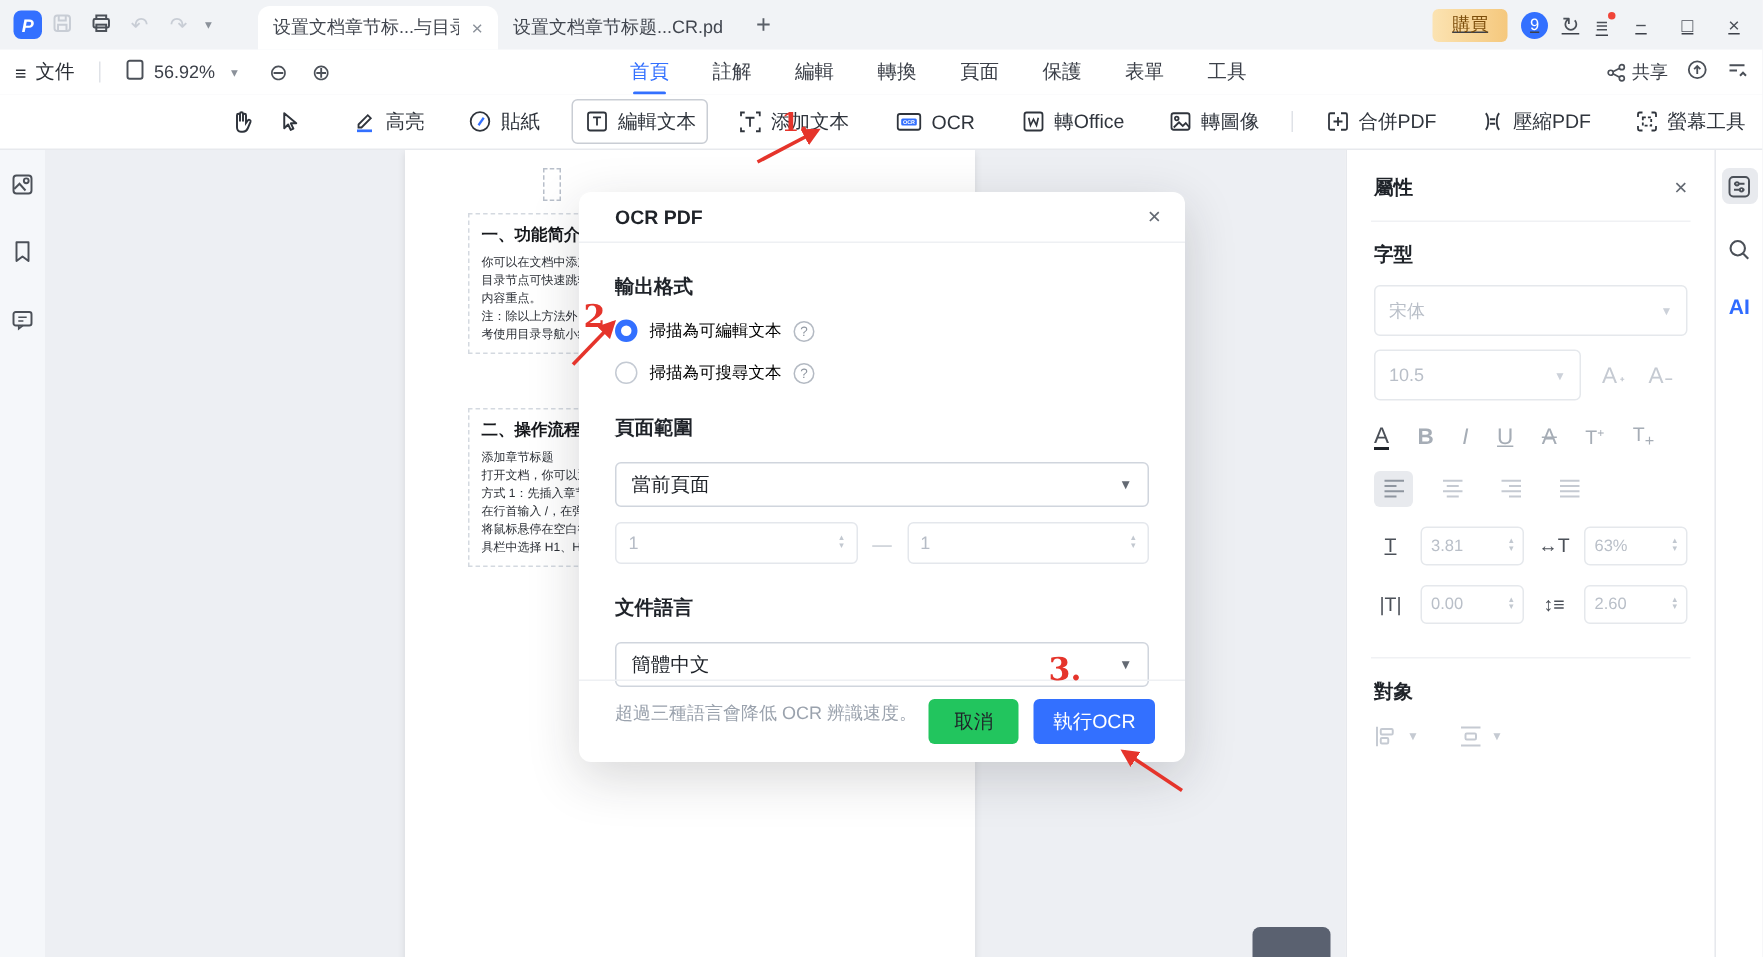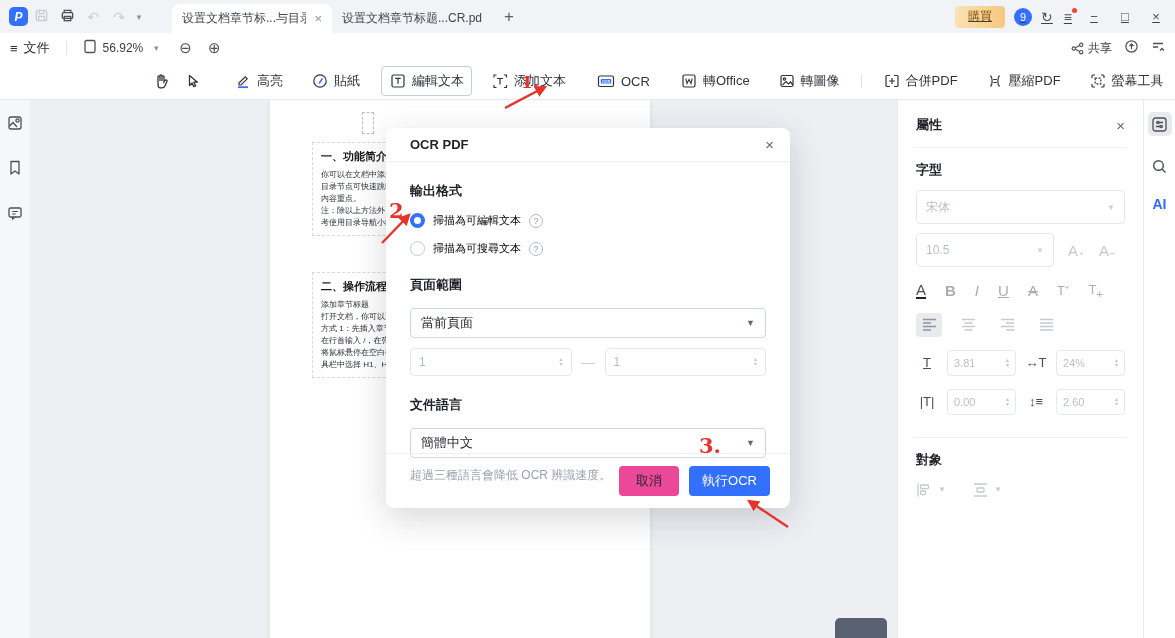--- a/index.html
+++ b/index.html
@@ -71,21 +71,21 @@
   .help { width:14px; height:14px; border-radius:50%; border:1px solid #b4bac3; color:#8f96a0; font-size:9px; display:flex; align-items:center; justify-content:center; }
   .select { height:30px; border:1px solid #d0d5dd; border-radius:4px; display:flex; align-items:center; justify-content:space-between; padding:0 10px; font-size:13px; color:#1f2329; margin-top:14px; }
   .select .car { font-size:9px; color:#646a73; }
   .numrow { display:flex; align-items:center; margin-top:10px; gap:10px; }
   .numbox { flex:1; height:28px; border:1px solid #e4e7ec; border-radius:4px; display:flex; align-items:center; justify-content:space-between; padding:0 8px; font-size:12px; color:#b6bcc6; }
   .spin { display:flex; flex-direction:column; line-height:5px; font-size:6px; color:#c2c8d0; }
   .dash { color:#c2c8d0; }
   .hint { font-size:12px; color:#9aa2ad; margin-top:9px; }
   .dlg-foot { position:absolute; left:0; right:0; bottom:0; height:55px; border-top:1px solid #eef0f3; display:flex; align-items:center; justify-content:flex-end; gap:10px; padding:0 20px; }
   .btn { height:30px; border-radius:4px; font-size:13px; display:flex; align-items:center; justify-content:center; }
-  .btn.gray { background:#ec4899; color:#1f2329; padding:0 17px; }
+  .btn.gray { background:#22c55e; color:#1f2329; padding:0 17px; }
   .btn.blue { background:#3370ff; color:#fff; padding:0 13px; }
 
   
   .rpanel { position:absolute; left:897px; top:100px; width:246px; height:538px; background:#fff; border-left:1px solid #e7e9ed; padding:16px 18px; }
   .rp-head { display:flex; align-items:center; justify-content:space-between; }
   .rp-title { font-size:13px; font-weight:bold; color:#1f2329; }
   .rp-x { color:#646a73; font-size:15px; }
   .rp-div { height:1px; background:#f0f1f4; margin:13px -2px; }
   .rp-sec { font-size:13px; font-weight:bold; color:#1f2329; }
   .rp-select { height:28px; border:1px solid #e5e8ec; border-radius:4px; display:flex; align-items:center; justify-content:space-between; padding:16px 9px; font-size:12px; color:#b9bfc8; margin-top:11px; }
@@ -176,20 +176,30 @@
         <svg width="14" height="15" viewBox="0 0 14 15" fill="none" stroke="#4b5058" stroke-width="1.3">
             <rect x="2" y="1.5" width="10" height="12" rx="1.5"></rect>
           </svg>
       </span>
       <span class="zoomtxt">56.92%</span>
       <span class="caret">▾</span>
       <span class="circ-ic">⊖</span>
       <span class="circ-ic">⊕</span>
     </div>
 
+    <div class="mb-tabs">
+      <span class="mb-tab active">首頁</span>
+      <span class="mb-tab">註解</span>
+      <span class="mb-tab">編輯</span>
+      <span class="mb-tab">轉換</span>
+      <span class="mb-tab">頁面</span>
+      <span class="mb-tab">保護</span>
+      <span class="mb-tab">表單</span>
+      <span class="mb-tab">工具</span>
+    </div>
 
     <div class="mb-right">
       <span style="display:flex;align-items:center;gap:4px">
         <svg width="13" height="13" viewBox="0 0 14 14" fill="none" stroke="#4b5058" stroke-width="1.2">
             <circle cx="11" cy="3" r="1.8"></circle>
             <circle cx="3" cy="7" r="1.8"></circle>
             <circle cx="11" cy="11" r="1.8"></circle>
             <path d="M4.6 6.2 9.4 3.8M4.6 7.8l4.8 2.4"></path>
           </svg>
         <span>共享</span>
@@ -459,21 +469,21 @@
       <span class="f-ic" style="text-decoration:underline">T</span>
       <div class="f-box">
         <span>3.81</span>
         <span class="spin">
             <span>▴</span>
             <span>▾</span>
           </span>
       </div>
       <span class="f-ic">↔T</span>
       <div class="f-box">
-        <span>24%</span>
+        <span>63%</span>
         <span class="spin">
             <span>▴</span>
             <span>▾</span>
           </span>
       </div>
     </div>
     <div class="fieldrow">
       <span class="f-ic">|T|</span>
       <div class="f-box">
         <span>0.00</span>

